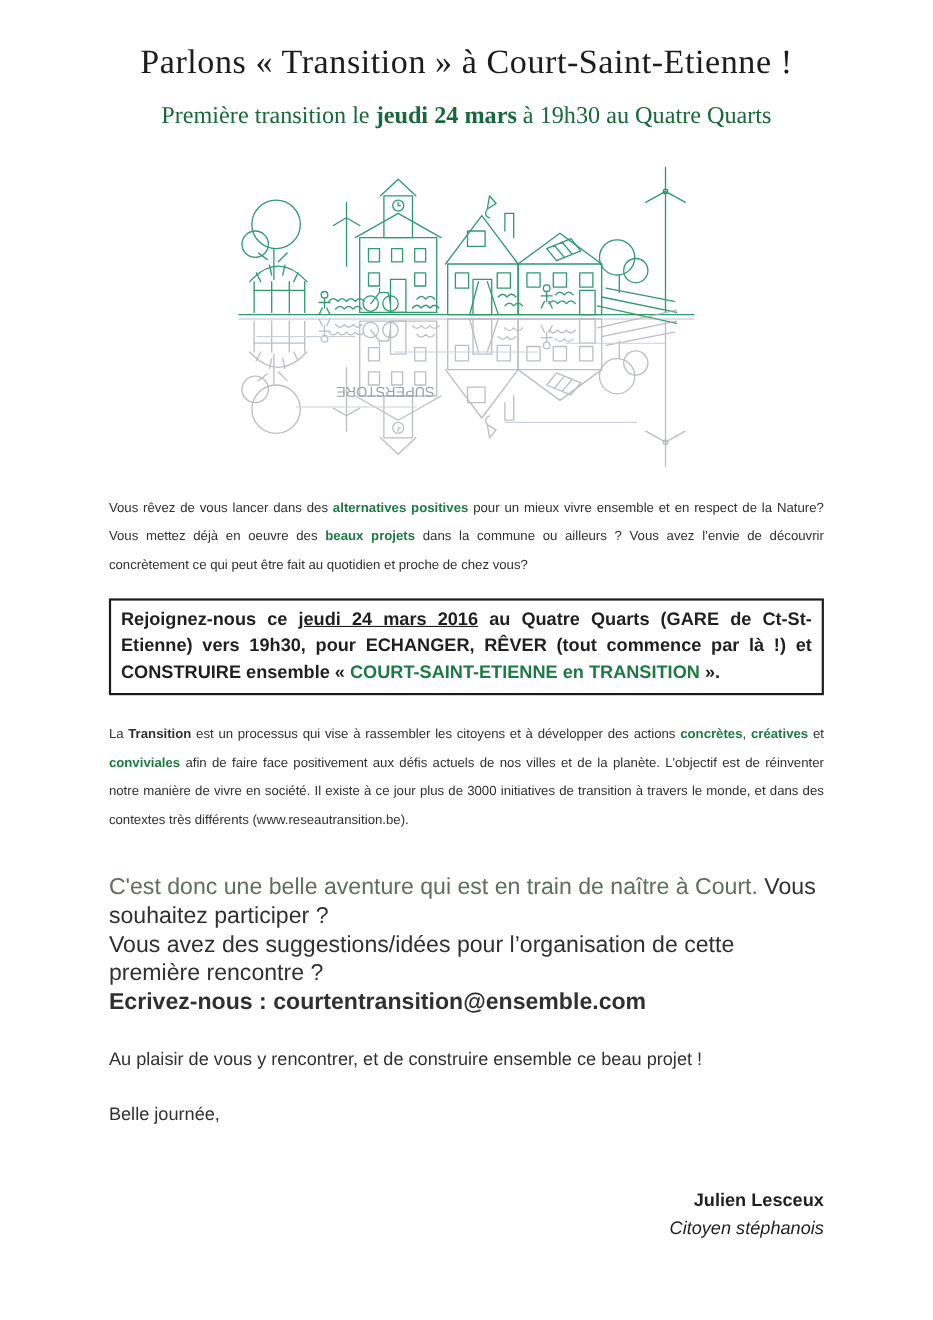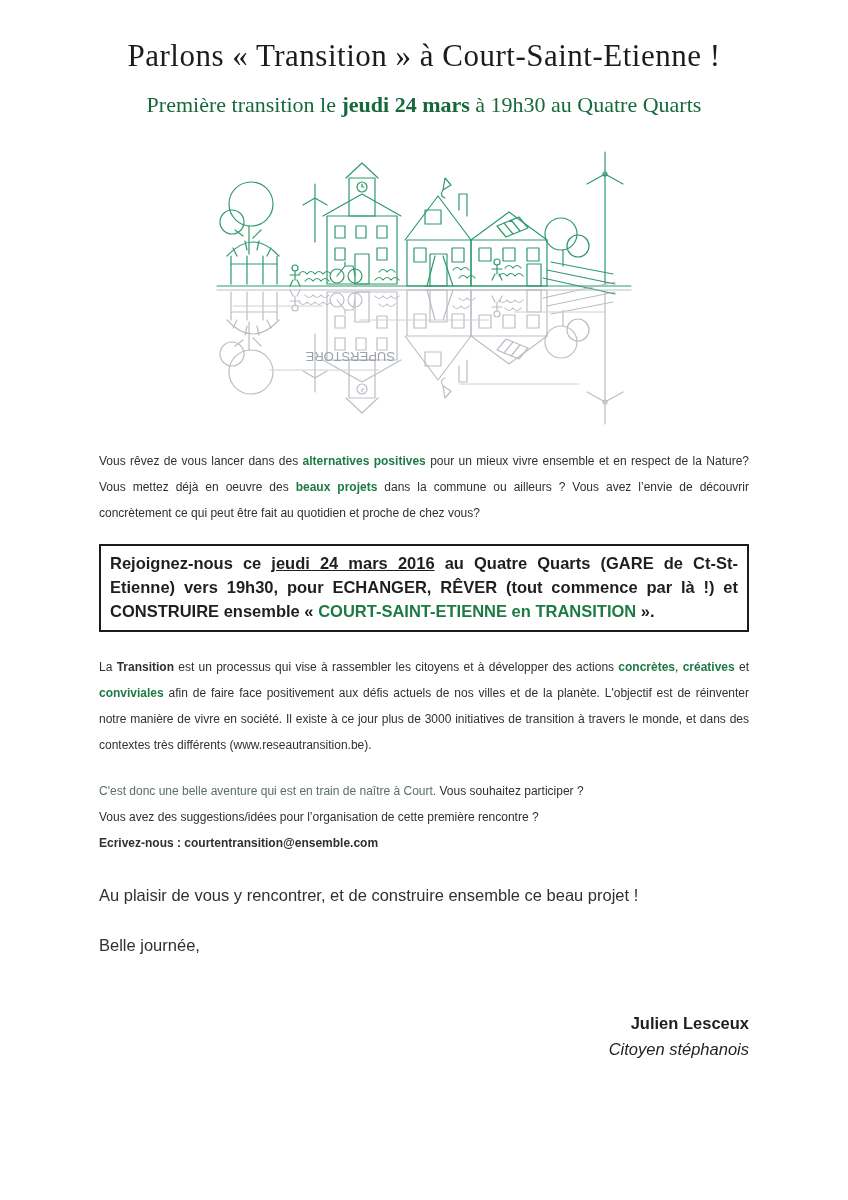--- a/index.html
+++ b/index.html
@@ -37,21 +37,21 @@
   
   .callout{
     margin-top:18px;border:2px solid #1b1b1b;background:#fff;
     padding:5px 9px 7px 9px;font-size:16.5px;line-height:24px;
     font-weight:700;text-align:justify;color:#1f1f1f;
   }
   .callout .u{text-decoration:underline;margin-top:12px;}
   .callout .green{color:#1e7a44;margin-top:46px;}
   .para2{margin-top:22px;}
   
-  .questions{margin-top:20px;font-size:12px;line-height:26px;color:#303030;}
+  .questions{margin-top:36px;font-size:21px;line-height:26px;color:#303030;}
   .muted{color:#5d6e63;}
   .q-line{display:block;}
   .closing{margin-top:26px;font-size:16.5px;line-height:26px;color:#303030;}
   .closing2{margin-top:24px;}
   
   .signature{
     margin-top:52px;text-align:right;font-size:16.5px;line-height:26px;color:#1f1f1f;
   }
   .sig-name{font-weight:700;}
   .sig-role{font-style:italic;}

